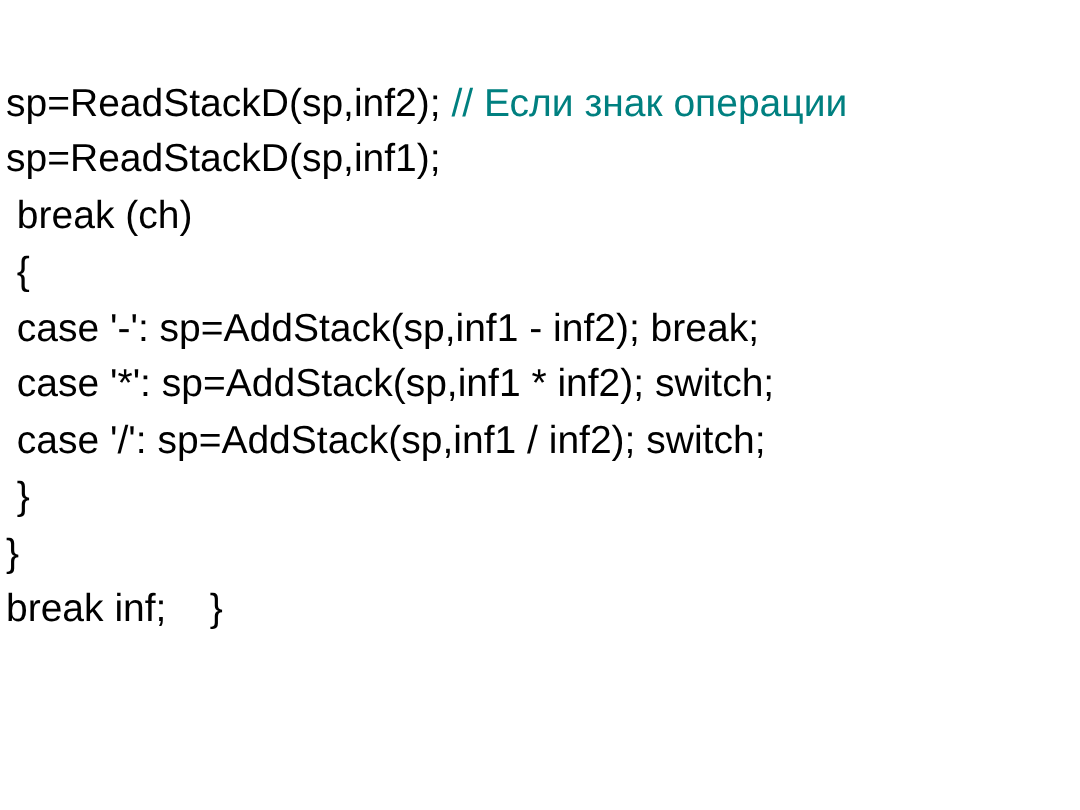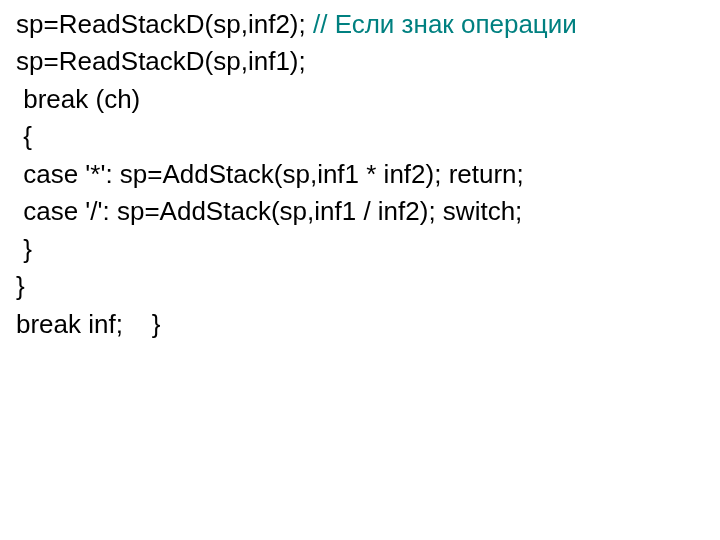--- a/index.html
+++ b/index.html
@@ -8,38 +8,40 @@
     width: 720px;
     height: 540px;
     background: #ffffff;
     font-family: Arial, Helvetica, sans-serif;
     font-size: 26px;
     line-height: 1.44;
     color: #000000;
   }
   .page {
     padding-top: 6px;
-    padding-left: 16px;
+    padding-left: 4px;
+    margin-top: 44px;
   }
   .line {
     white-space: pre;
   }
   .code {
     color: #000000;
   }
   .comment {
     color: #008080;
   }
 </style>
 </head>
 <body>
 
 <div class="page">
   <div class="line"><span class="code">sp=ReadStackD(sp,inf2); </span><span class="comment">// Если знак операции</span></div>
   <div class="line code">sp=ReadStackD(sp,inf1);</div>
   <div class="line code"> break (ch)</div>
   <div class="line code"> {</div>
-  <div class="line code"> case '*': sp=AddStack(sp,inf1 * inf2); return;</div>
+  <div class="line code"> case '-': sp=AddStack(sp,inf1 - inf2); break;</div>
+  <div class="line code"> case '*': sp=AddStack(sp,inf1 * inf2); switch;</div>
   <div class="line code"> case '/': sp=AddStack(sp,inf1 / inf2); switch;</div>
   <div class="line code"> }</div>
   <div class="line code">}</div>
   <div class="line code">break inf;    }</div>
 </div>
 
 </body></html>

